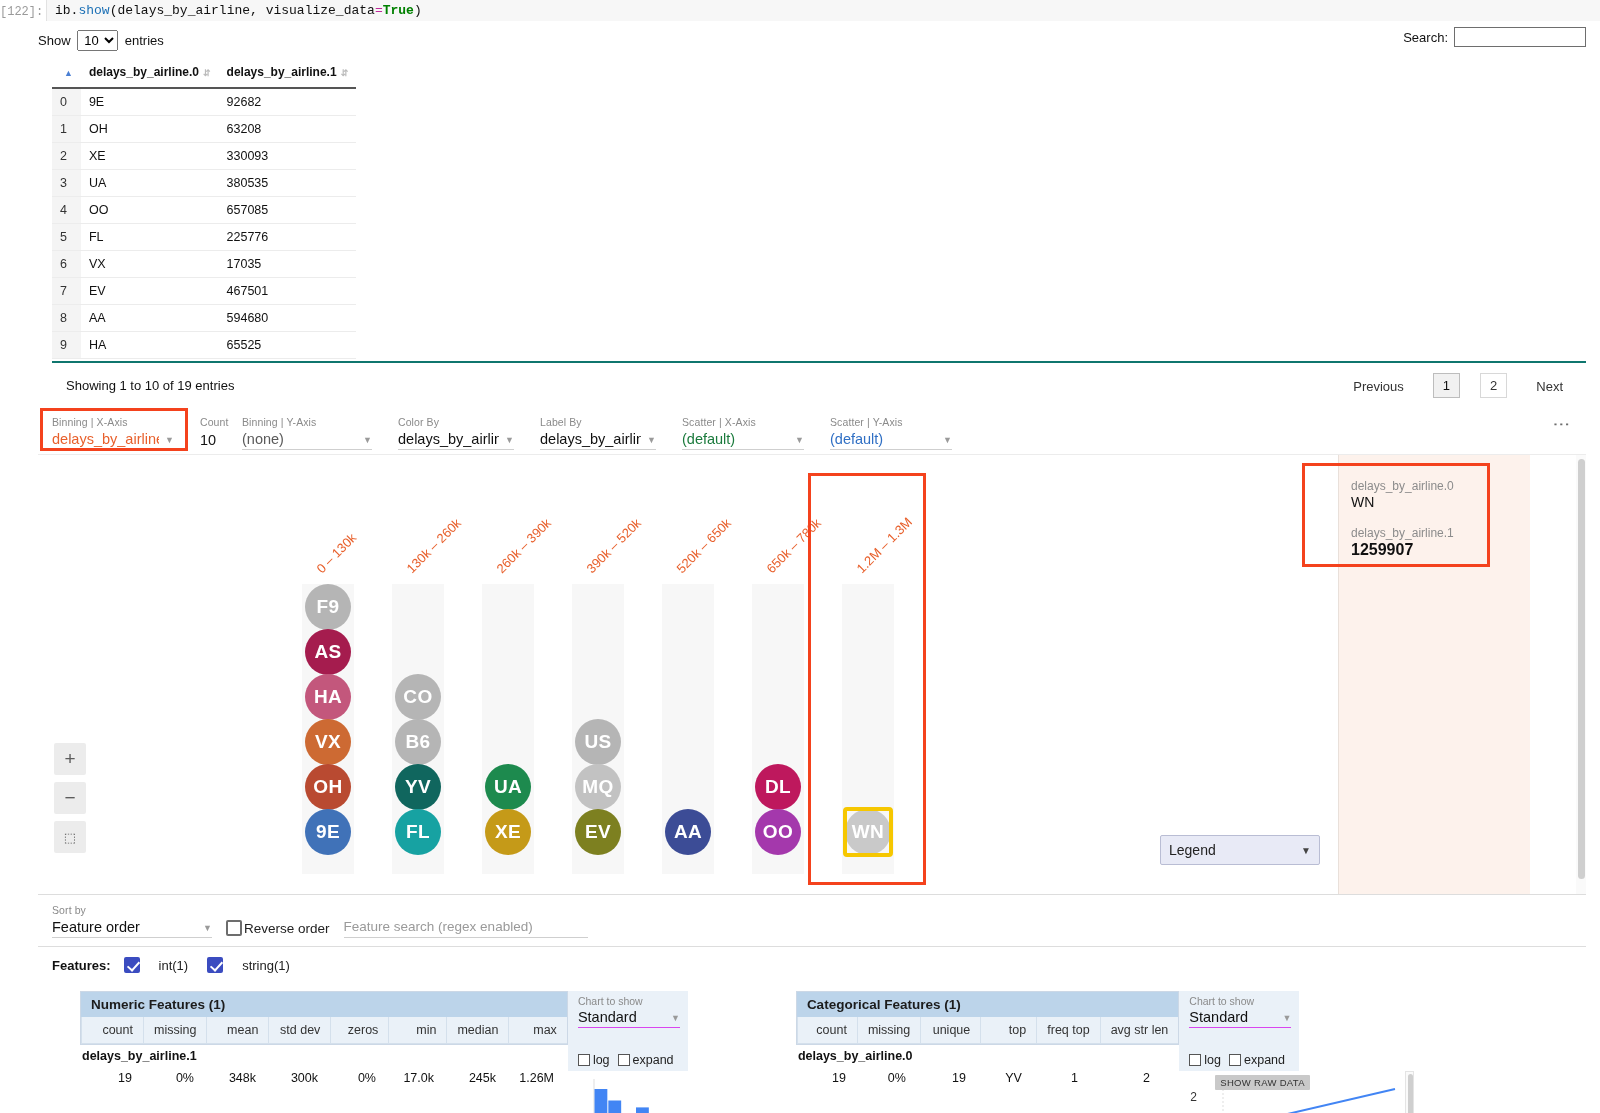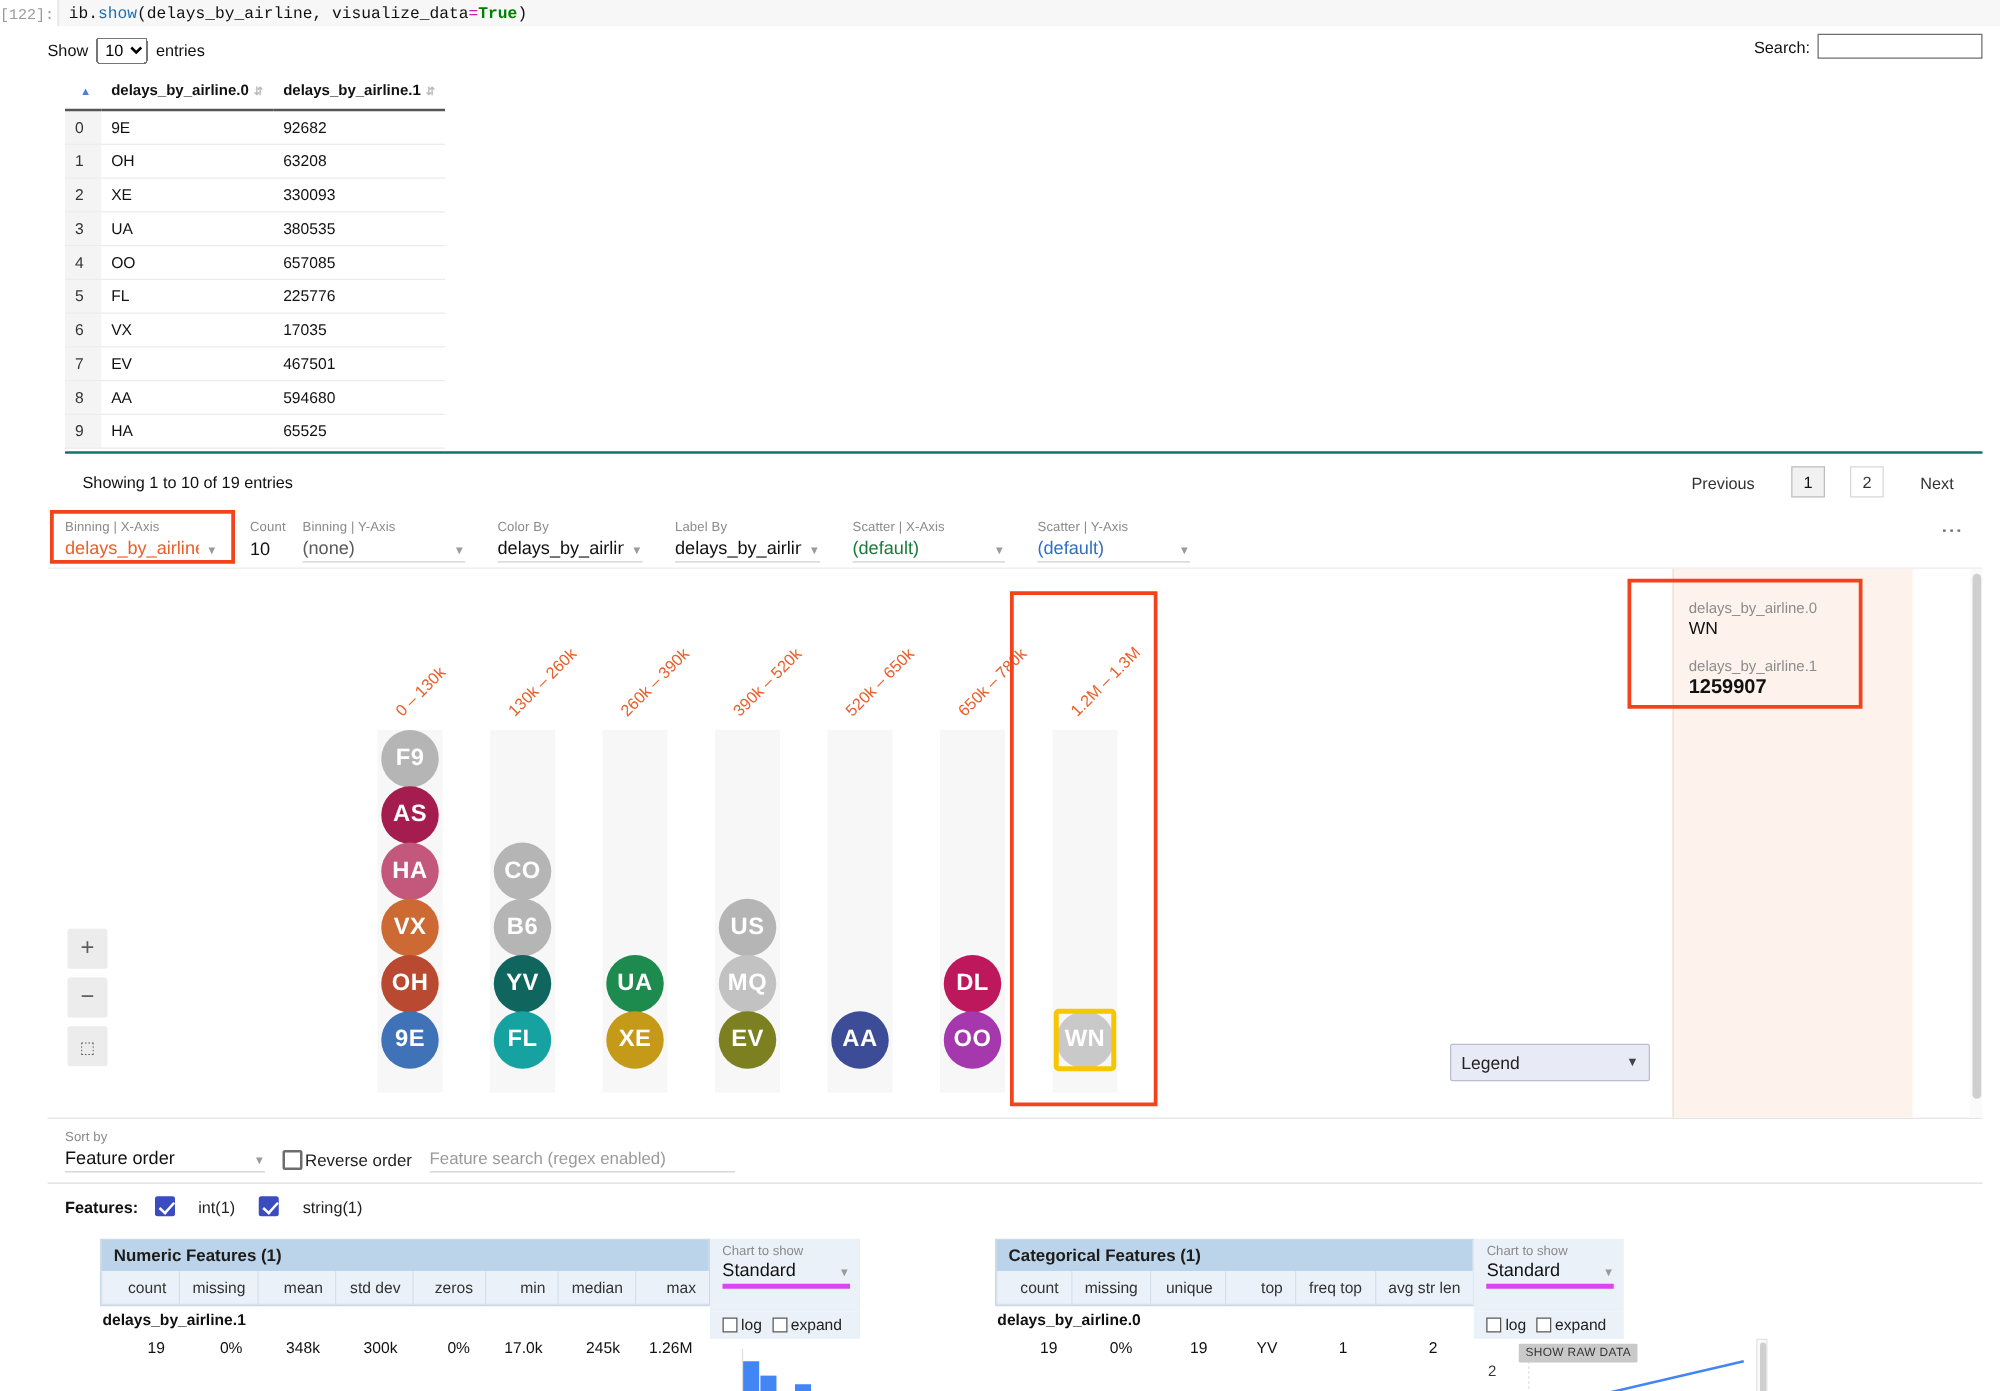--- a/index.html
+++ b/index.html
@@ -205,21 +205,21 @@
   table.ft td {
     font-size:12.5px; text-align:right; padding:6px 10px; color:#111;
     white-space:nowrap;
   }
   .frowname { font-size:12.5px; font-weight:bold; color:#111; padding:4px 0 2px 2px; }
 
   .chartpick { width:120px; padding:4px 8px 0 10px; background:#eaf1f8; }
   .cp-label { font-size:10.5px; color:#8a8a8a; }
   .cp-val {
     display:flex; align-items:flex-end; justify-content:space-between;
-    border-bottom:4px solid #d946ef; font-size:14.5px; color:#111;
+    border-bottom:1px solid #d946ef; font-size:14.5px; color:#111;
     padding-bottom:2px; margin-top:2px;
   }
   .cp-chks { display:flex; gap:8px; margin-top:6px; font-size:12.5px; color:#222; }
   .cp-chks .item { display:flex; align-items:center; gap:3px; }
   .cbox-sm { width:12px; height:12px; border:1.5px solid #555; background:#fff; }
 
   .minichart { position:relative; height:86px; }
   .showraw {
     position:absolute; background:#c9c9c9; color:#333; font-size:9.5px;
     padding:2px 5px; letter-spacing:.3px; border-radius:1px;

